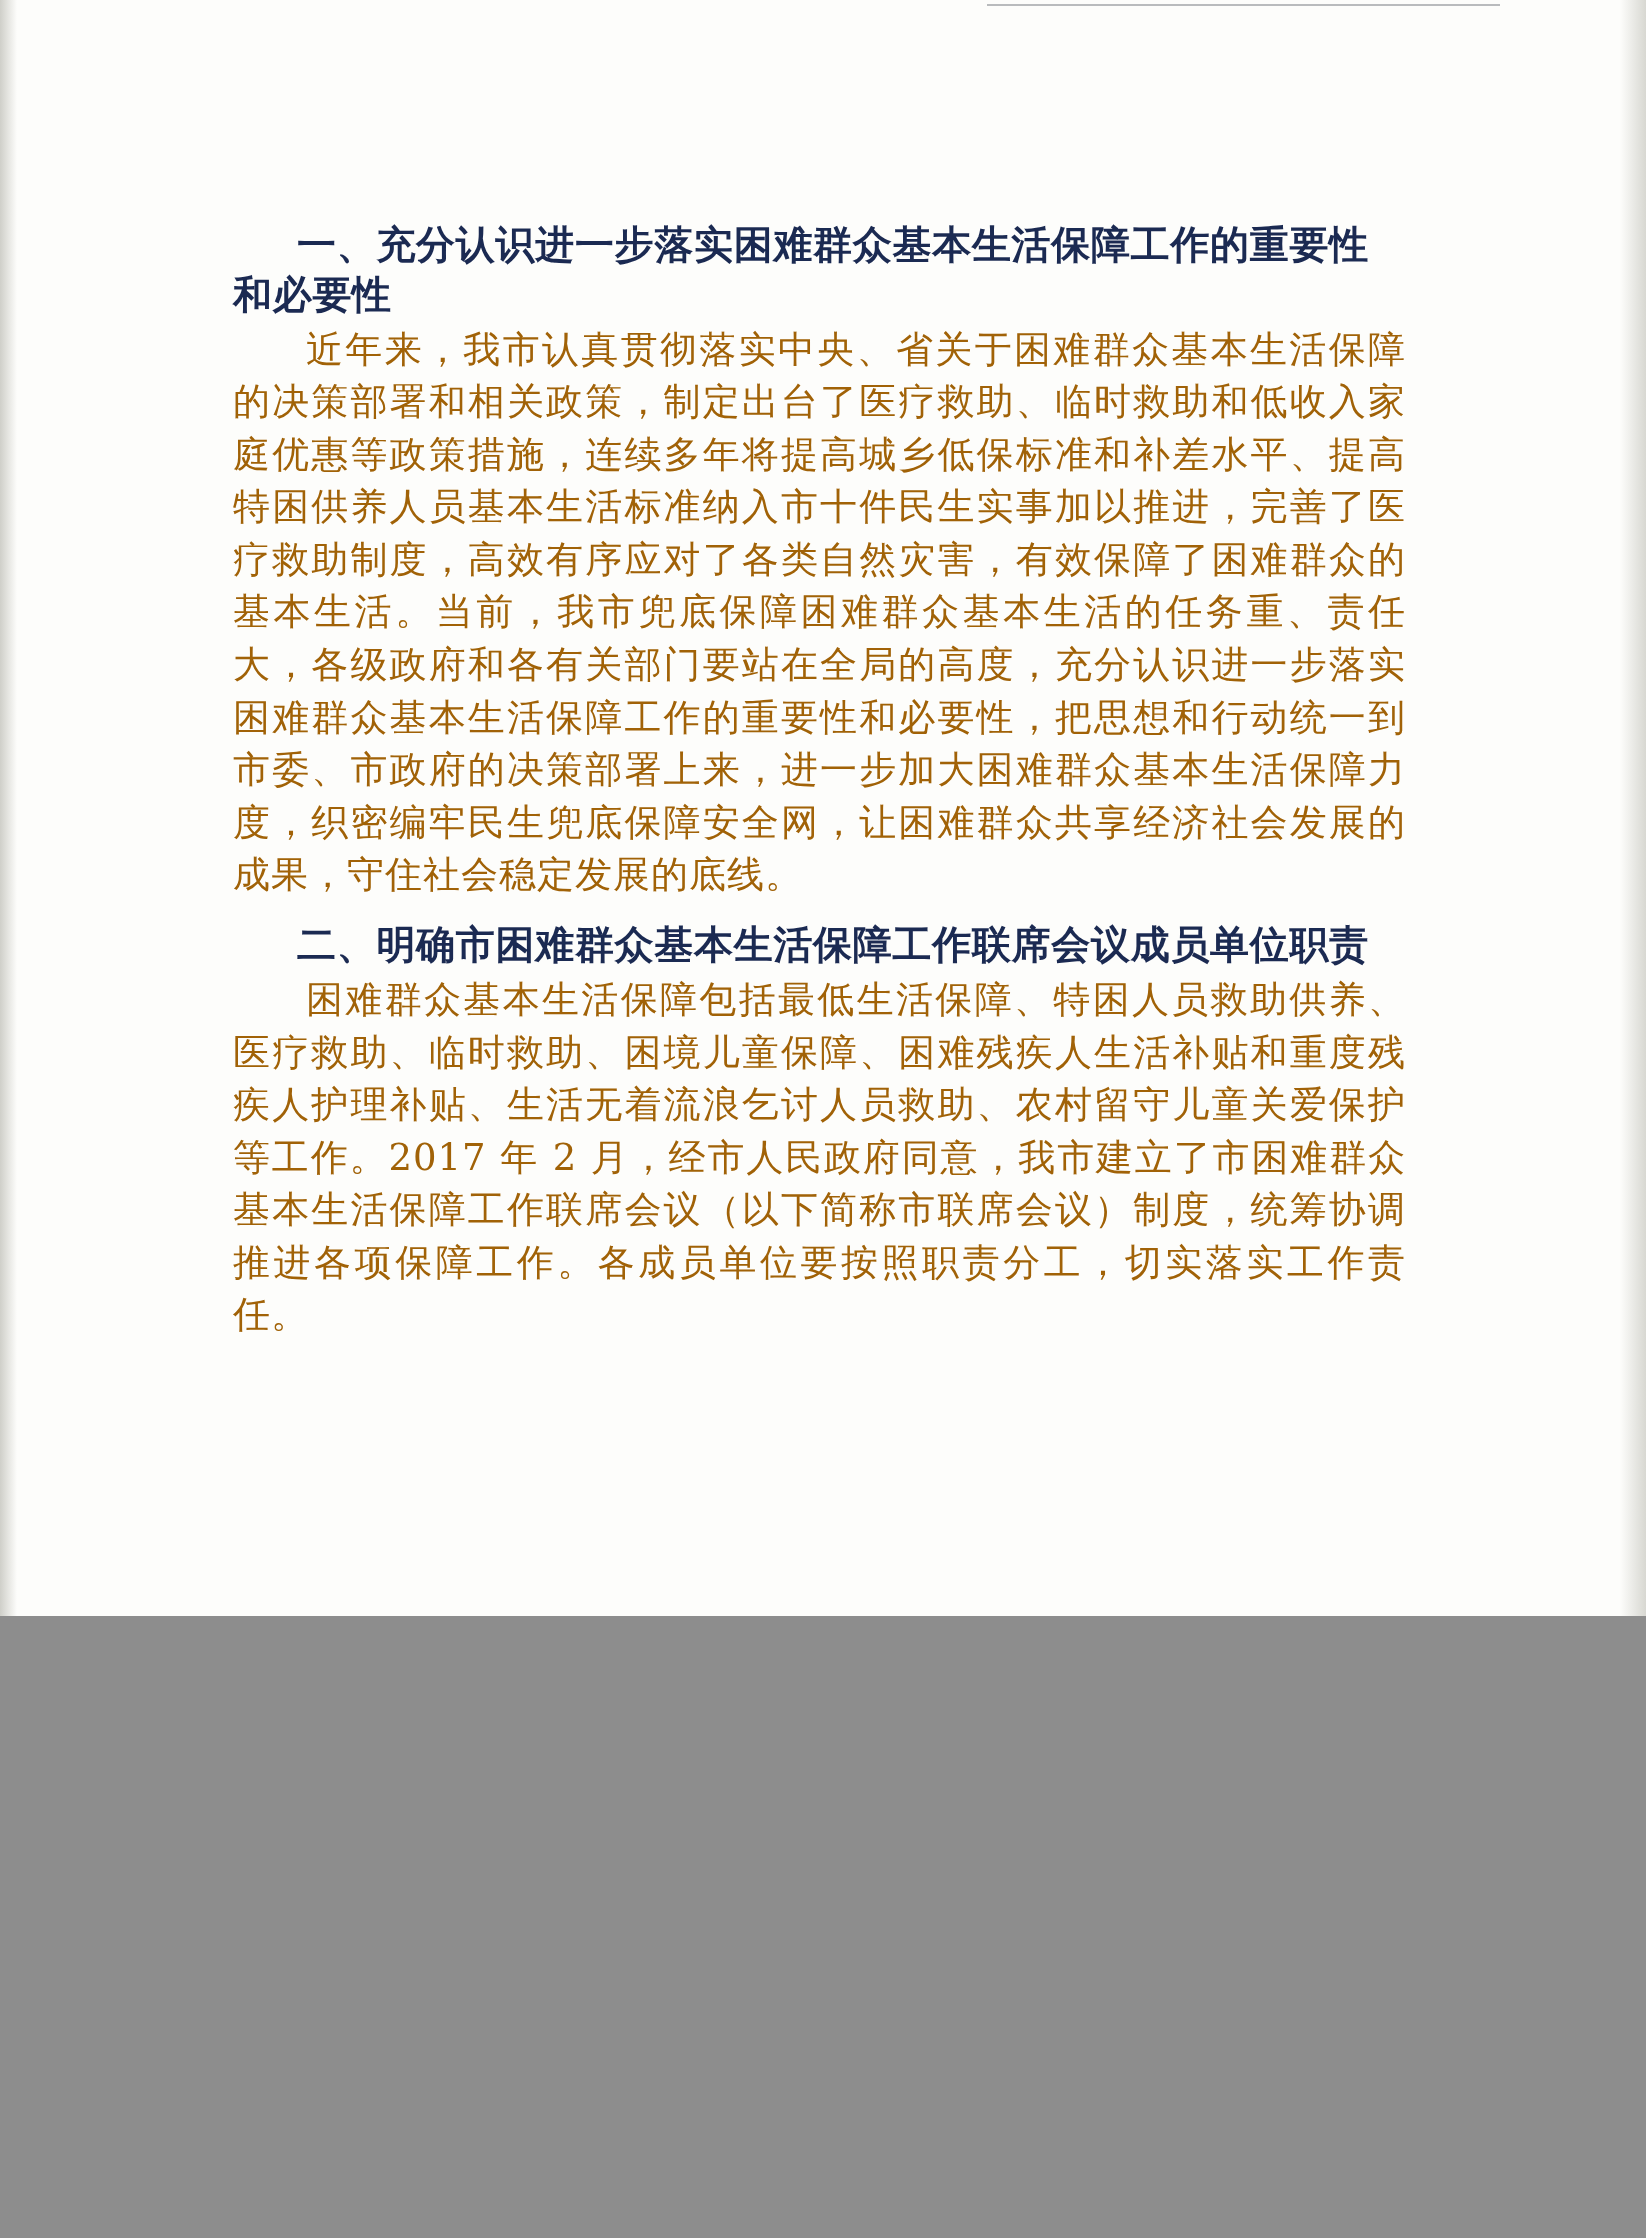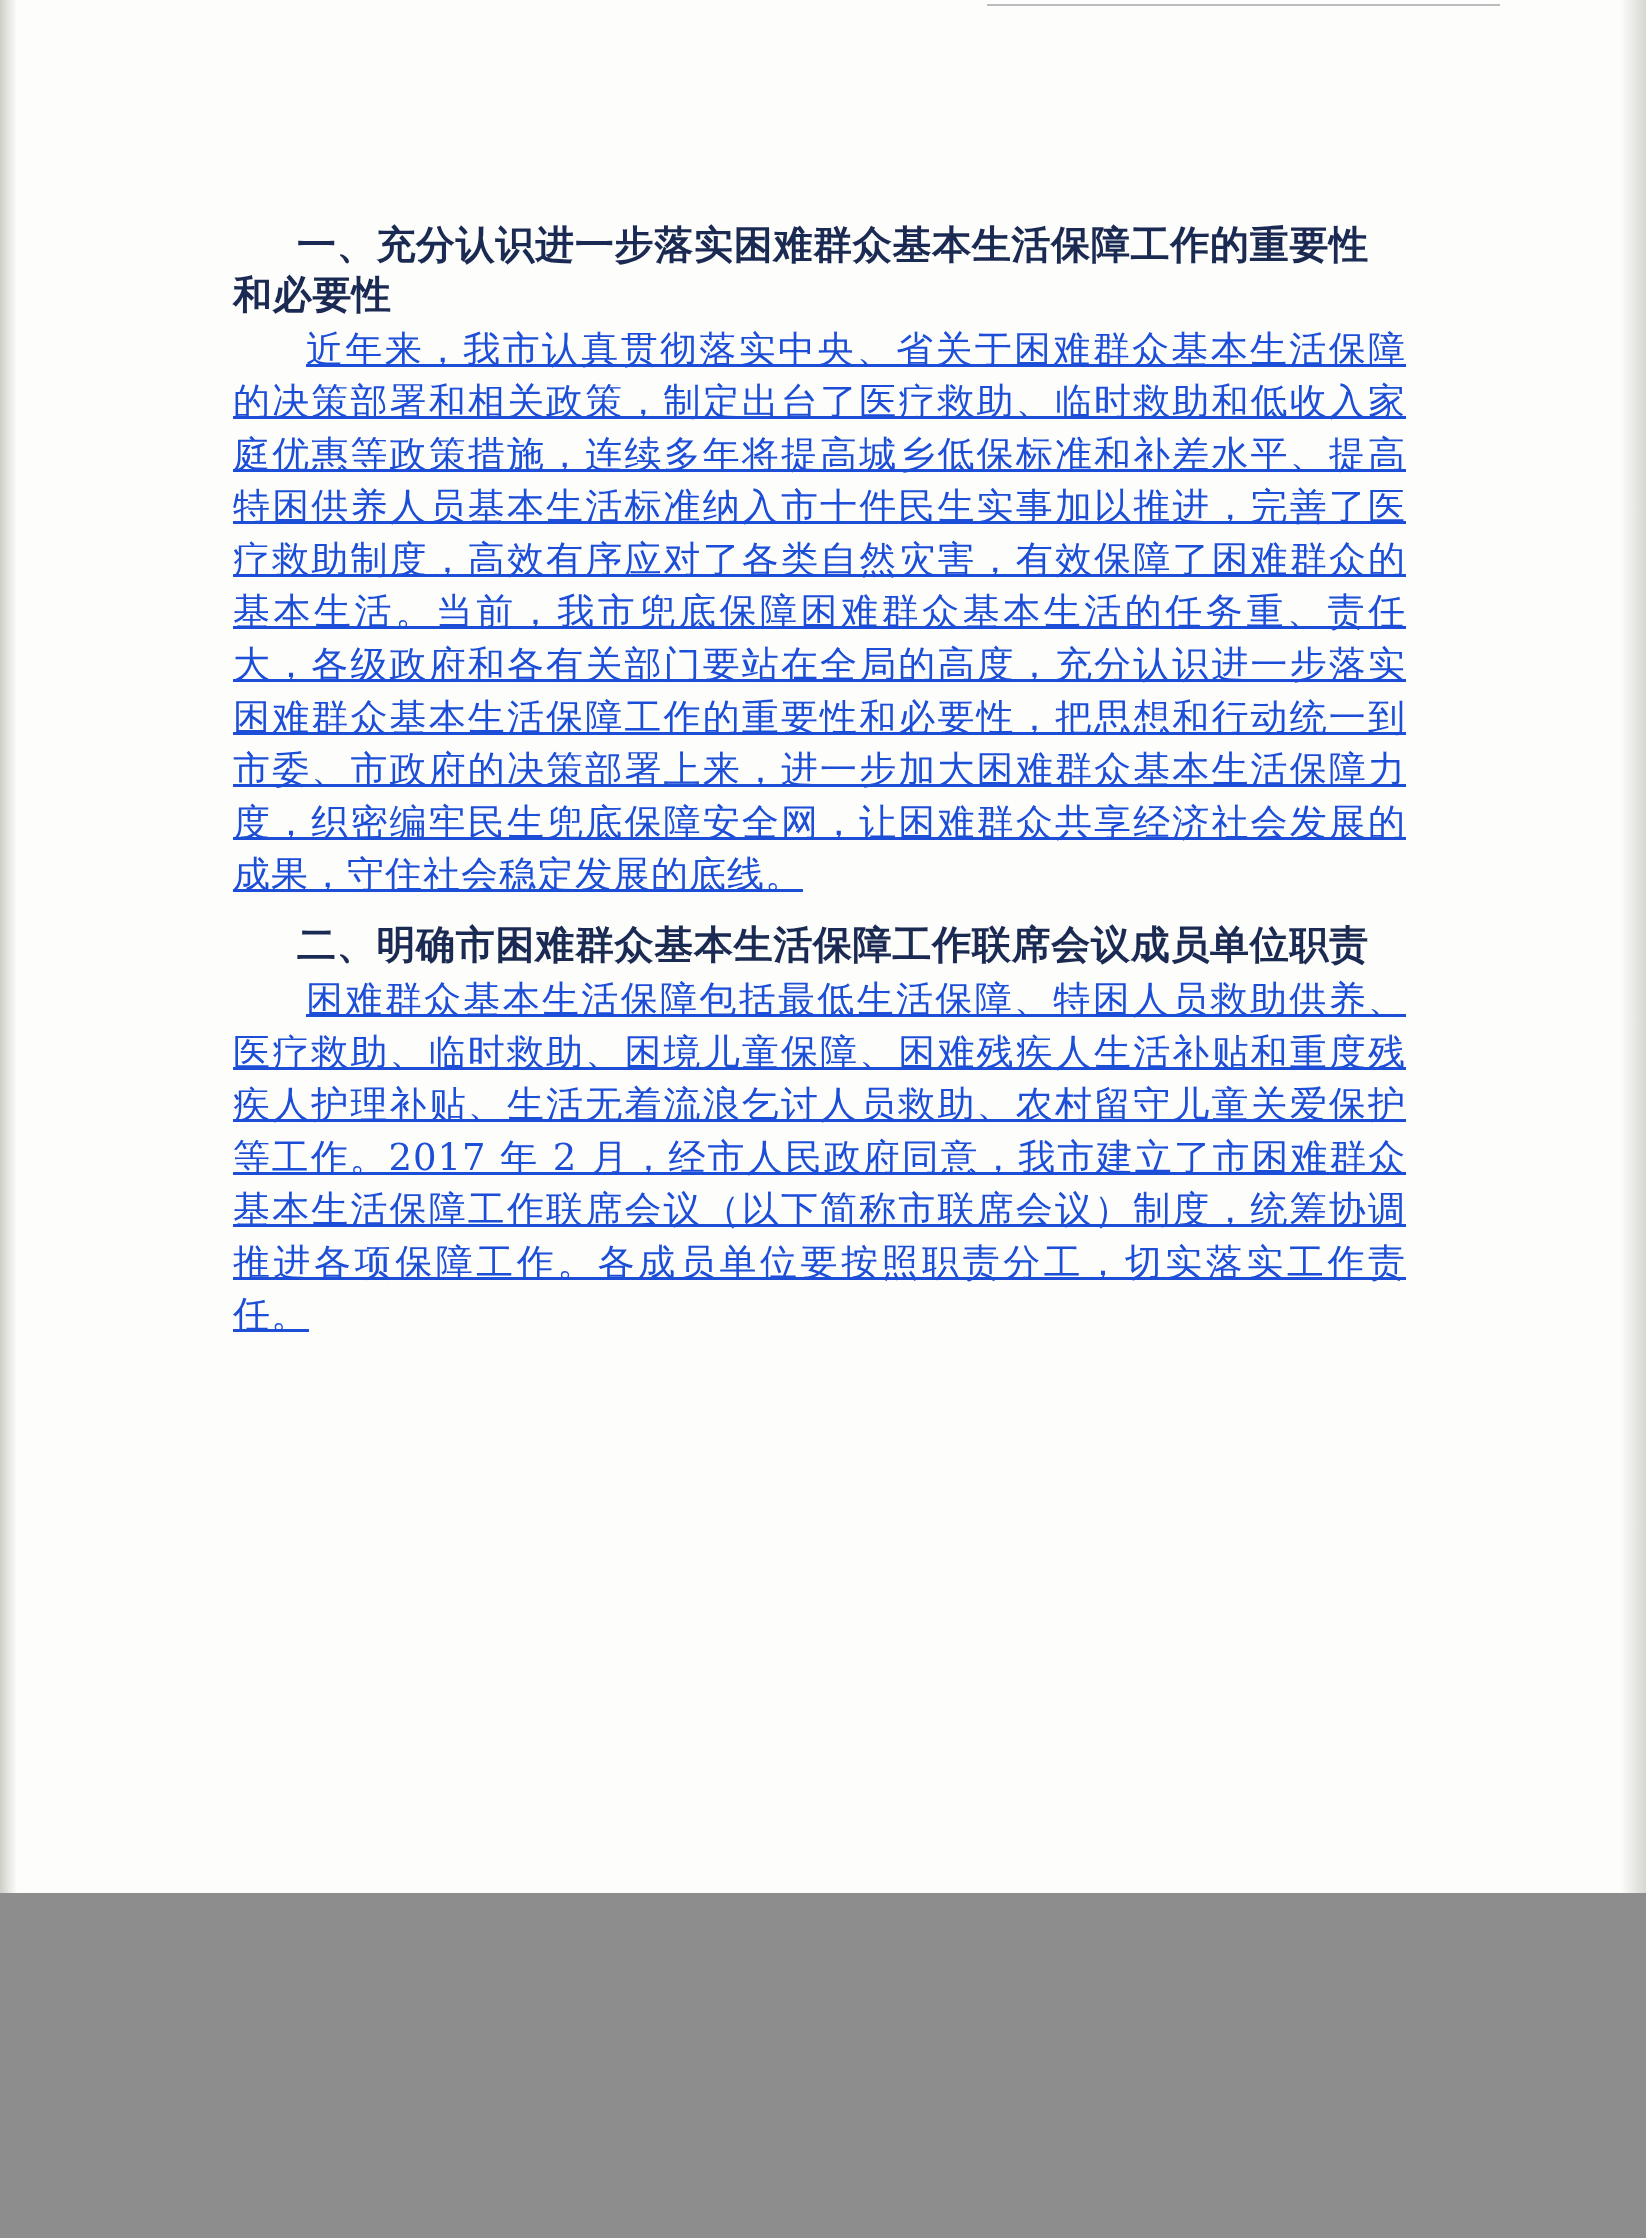--- a/index.html
+++ b/index.html
@@ -3,21 +3,21 @@
 <meta charset="utf-8">
 <style>
   html, body {
     margin: 0;
     padding: 0;
     background: #8d8d8d;
   }
   .page {
     position: relative;
     width: 1647px;
-    height: 1893px;
+    height: 1616px;
     background: #fdfdfb;
     box-sizing: border-box;
     overflow: hidden;
   }
   
   .page::before {
     content: "";
     position: absolute;
     left: 0; top: 0; bottom: 0;
     width: 17.3px;
@@ -53,27 +53,26 @@
     line-height: 1.28;
     color: #1b2a52;
     letter-spacing: 0.7px;
     text-indent: 64px;
     margin: 0 0 4px 0;
   }
   .para {
     font-family: "DejaVu Serif", "Liberation Serif", serif;
     font-size: 37px;
     line-height: 1.42;
-    color: #1d4ed8;
+    color: #a16207;
     text-align: justify;
     text-justify: inter-ideograph;
     text-indent: 73px;
     letter-spacing: 1px;
     margin: 0 0 2.7px 0;
-    text-decoration: underline;
   }
   .gap-heading {
     margin-top: 18.7px;
   }
   .page-number {
     position: absolute;
     left: 230px;
     top: 1960px;
     font-family: "DejaVu Serif", "Liberation Serif", serif;
     font-size: 31px;

